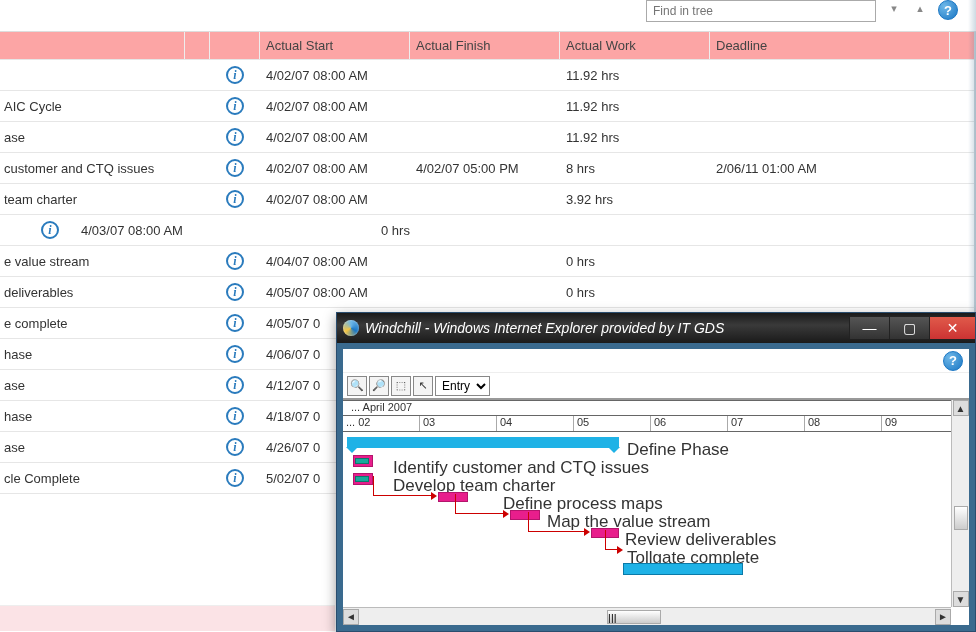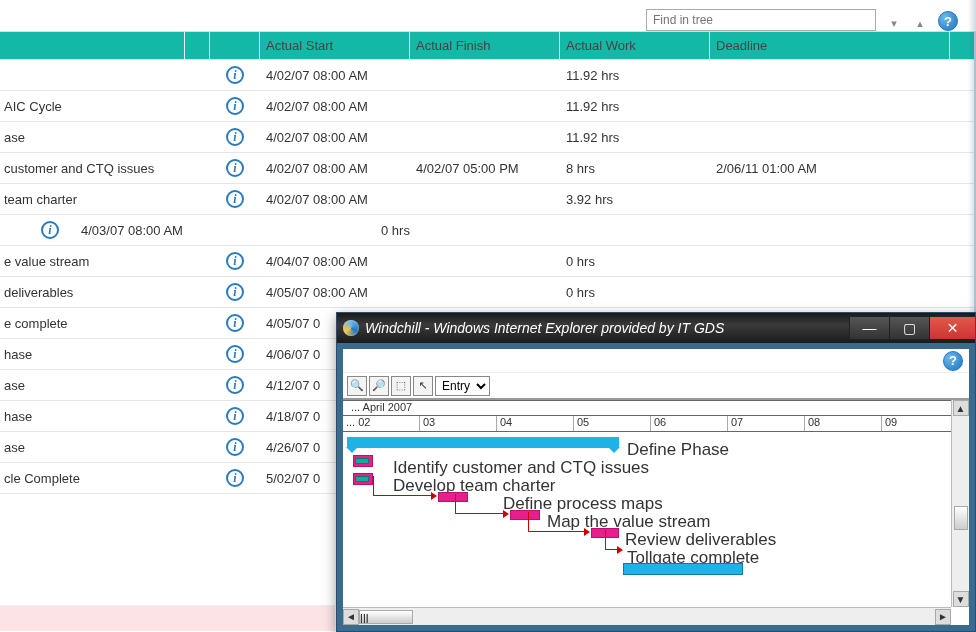--- a/index.html
+++ b/index.html
@@ -12,21 +12,21 @@
     width: 976px;
     height: 632px;
     overflow: hidden;
     position: relative;
   }
   
   .top-toolbar {
     height: 32px;
     display: flex;
     justify-content: flex-end;
-    align-items: flex-end;
+    align-items: flex-start;
     gap: 10px;
     padding-right: 18px;
     border-bottom: 1px solid #ddd;
   }
   .find-input {
     width: 230px;
     height: 22px;
     border: 1px solid #aaa;
     padding: 2px 6px;
     font-size: 12px;
@@ -46,21 +46,21 @@
   }
   
   .grid {
     border-right: 2px solid #cfd8dc;
   }
   .header-row, .data-row {
     display: flex;
     border-bottom: 1px solid #e6e6e6;
     align-items: center;
   }
-  .header-row { height: 28px; background: #14b8a6; }
+  .header-row { height: 28px; background: #fca5a5; }
   .data-row { height: 31px; }
   .col-name   { width: 185px; padding-left: 4px; overflow: hidden; white-space: nowrap; }
   .col-i1     { width: 25px; display:flex; align-items:center; justify-content:center; }
   .col-i2     { width: 50px; display:flex; align-items:center; justify-content:center; }
   .col-astart { width: 150px; padding-left: 6px; }
   .col-afin   { width: 150px; padding-left: 6px; }
   .col-awork  { width: 150px; padding-left: 6px; }
   .col-dead   { width: 240px; padding-left: 6px; }
   .header-row > div { border-right: 1px solid #eee; height: 100%; display:flex; align-items:center; color:#444; }
   .info-icon {
@@ -123,21 +123,21 @@
   .g-timescale-top, .g-timescale-bot {
     height:16px; border-bottom:1px solid #666; display:flex; font-size:11px;
   }
   .g-timescale-top { border-top:1px solid #666;justify-content:center; }
   .g-month { padding-left:3px; border-right:1px solid #aaa; }
   .g-day { width:77px; border-right:1px solid #aaa; padding-left:3px; }
   .g-scrollbars { position:absolute; right:0; top:0; bottom:18px; width:18px; background:#eee; border-left:1px solid #bbb; display:flex; flex-direction:column; align-items:center; }
   .g-sb-arrow { width:16px;height:16px; background:#ddd; border:1px solid #aaa; display:flex;align-items:center;justify-content:center; font-size:10px;}
   .g-sb-thumb { width:14px; height:24px; background:linear-gradient(#fff,#ccc); border:1px solid #aaa; margin-top:90px;}
   .g-hscroll { position:absolute; left:0; right:18px; bottom:0; height:18px; background:#eee; border-top:1px solid #bbb; display:flex; align-items:center;}
-  .g-h-thumb { width:54px; height:14px; background:linear-gradient(#fff,#ccc); border:1px solid #aaa; }
+  .g-h-thumb { width:54px; height:14px; background:linear-gradient(#fff,#ccc); border:1px solid #aaa; margin-left:248px;}
   .bar-row { position:absolute; left:0; right:18px; height:18px; }
   .bar { position:absolute; height:12px; top:3px; }
   .bar.blue { background:#1fb2e6; border:1px solid #0a7aa8;}
   .bar.pink { background:#e81e8c; border:1px solid #b3156c;}
   .bar.teal { background:#17a99b; border:1px solid #0d766c;}
   .bar.pinksm { background:#e81e8c; border:1px solid #b3156c; height:10px; top:4px;}
   .bar-lbl { position:absolute; font-size:17px; white-space:nowrap; top:6px;}
   .dep { position:absolute; border-left:1px solid #c00; border-bottom:1px solid #c00;}
   .arrowhead { position:absolute; width:0;height:0; border-top:4px solid transparent; border-bottom:4px solid transparent; border-left:6px solid #c00;}
   .summary-bar { position:absolute; height:11px; top:3px; background:#1fb2e6;}

